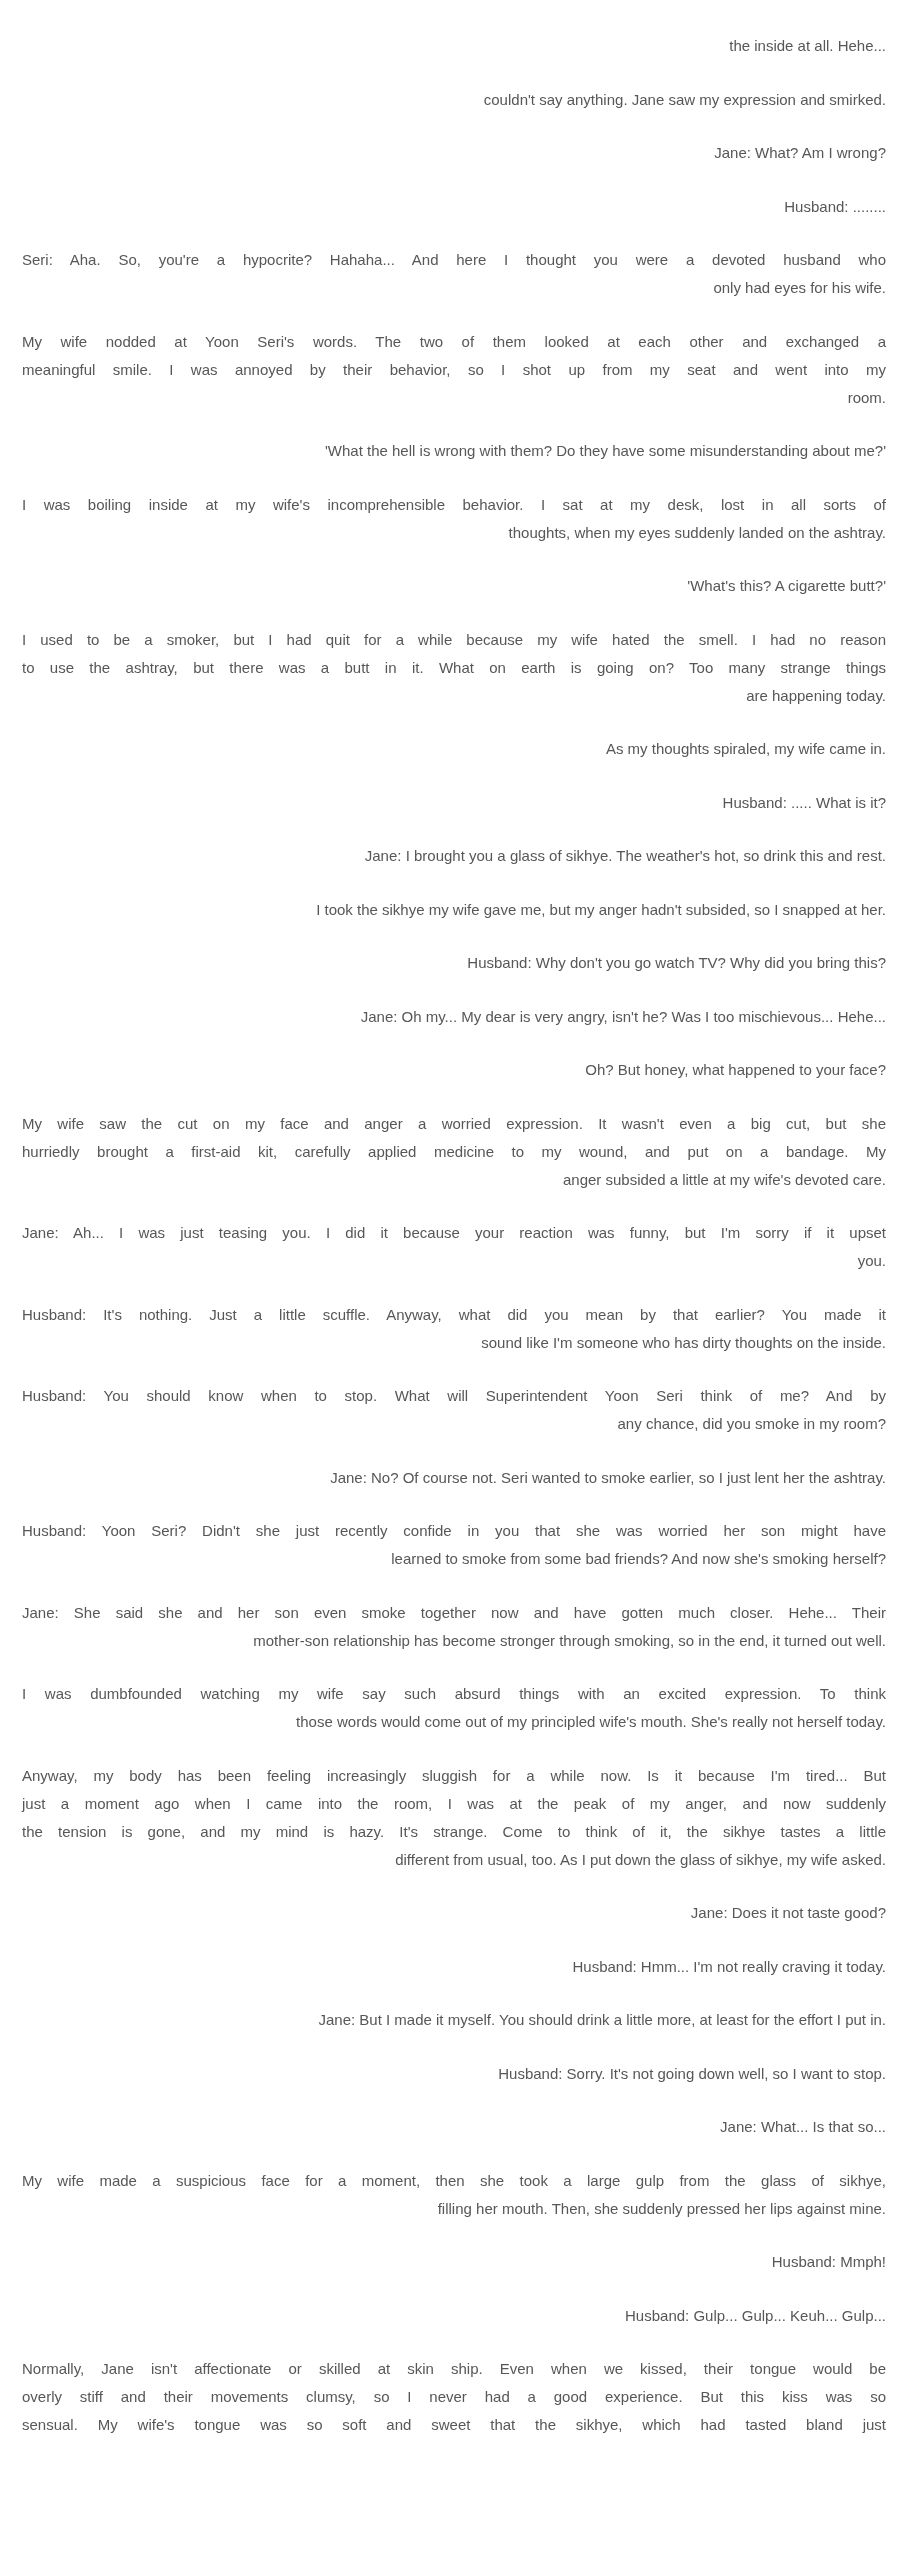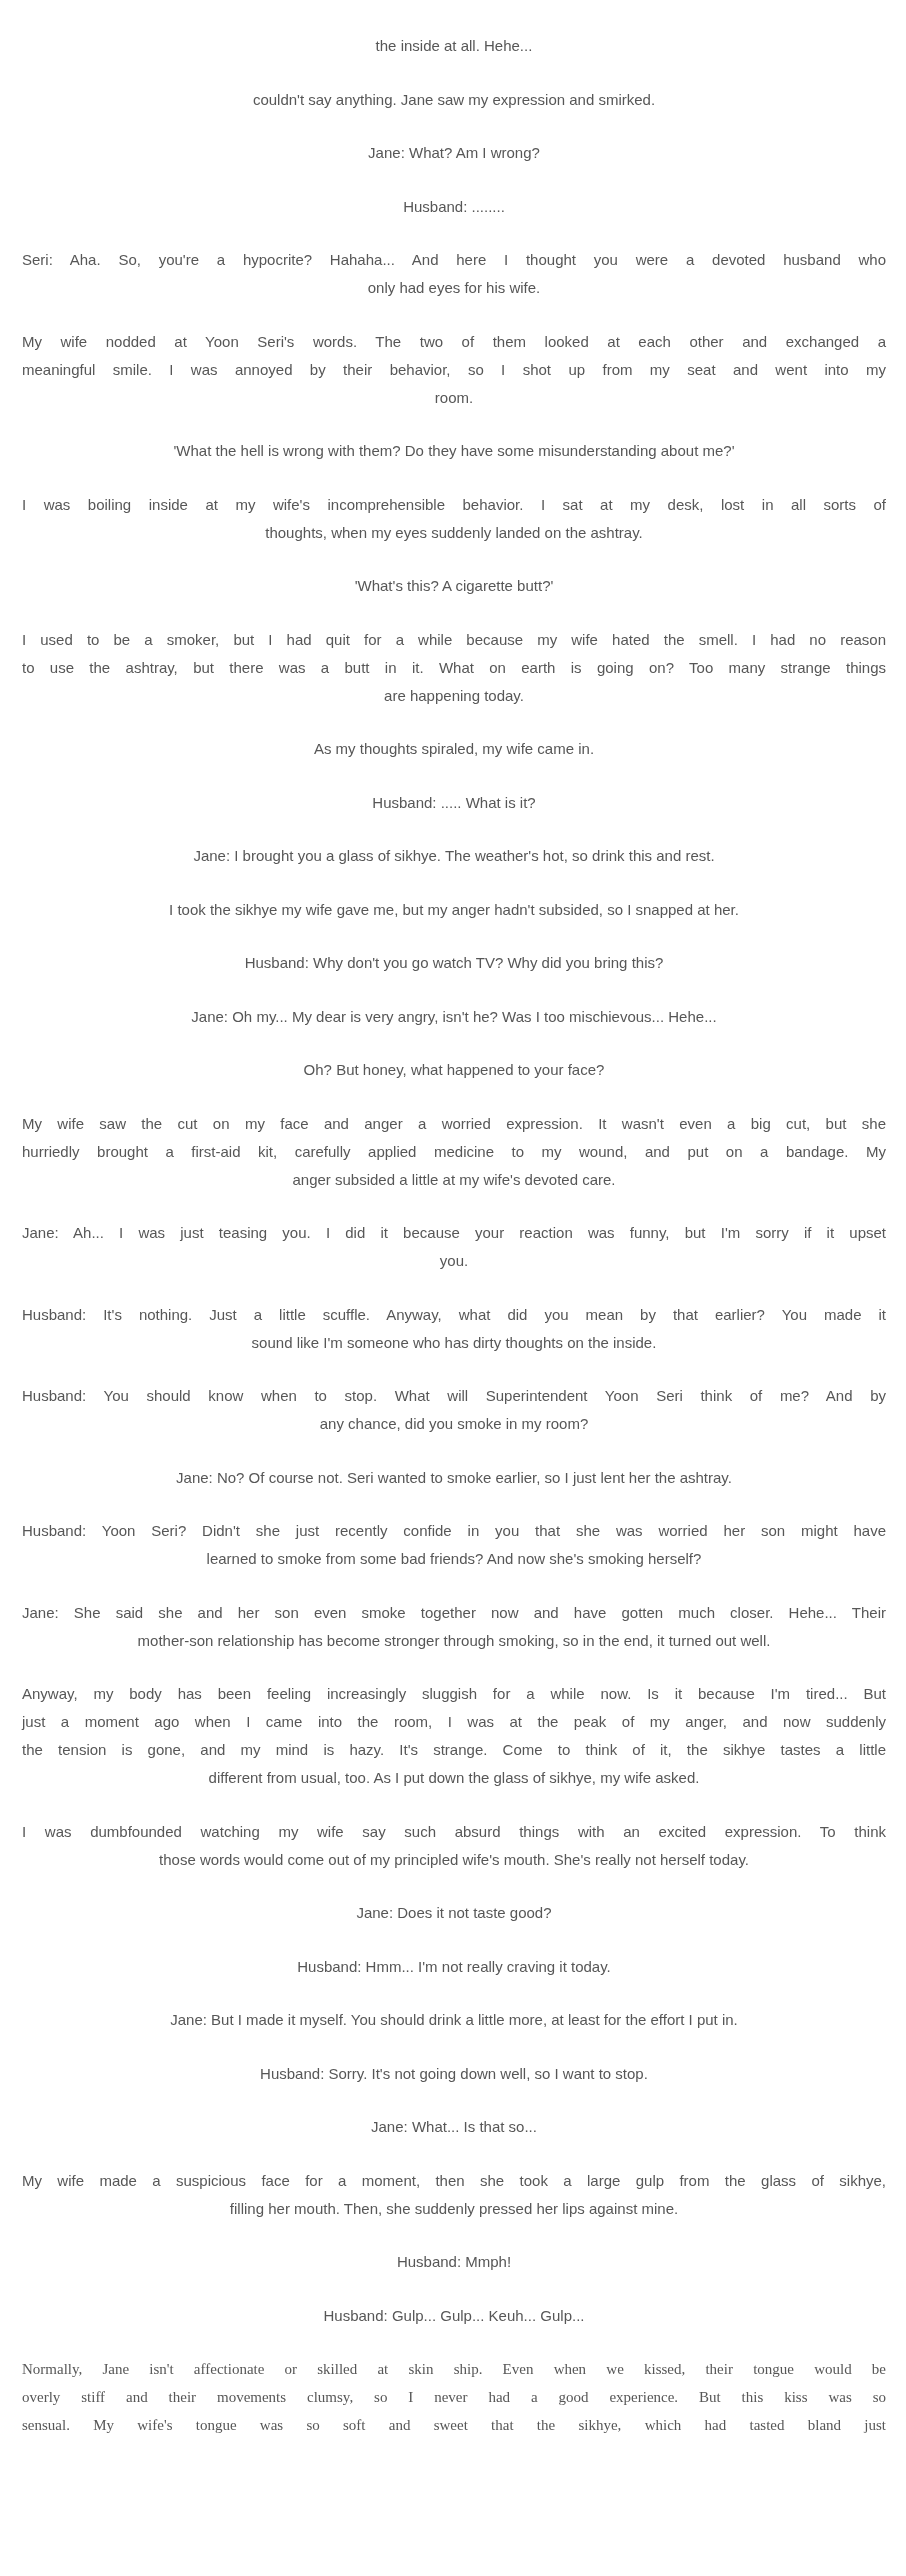--- a/index.html
+++ b/index.html
@@ -26,25 +26,24 @@
     font-weight: 400;
     color: #575757;
     -webkit-font-smoothing: antialiased;
   }
   p.para {
     margin: 0 0 25.5px 0;
     padding: 0;
   }
   p.para:last-child {
     margin-bottom: 0;
-    font-family: Liberation Serif, serif;
   }
   .line {
     display: block;
-    text-align: center;
+    text-align: right;
     white-space: normal;
   }
   .line.j {
     text-align: justify;
     text-align-last: justify;
   }
 </style>
 </head>
 <body style="background: rgb(255, 255, 255);">
 
@@ -129,28 +128,28 @@
       </p>
       <p class="para">
         <span class="line j">Husband: Yoon Seri? Didn't she just recently confide in you that she was worried her son might have</span>
         <span class="line">learned to smoke from some bad friends? And now she's smoking herself?</span>
       </p>
       <p class="para">
         <span class="line j">Jane: She said she and her son even smoke together now and have gotten much closer. Hehe... Their</span>
         <span class="line">mother-son relationship has become stronger through smoking, so in the end, it turned out well.</span>
       </p>
       <p class="para">
+        <span class="line j">I was dumbfounded watching my wife say such absurd things with an excited expression. To think</span>
+        <span class="line">those words would come out of my principled wife's mouth. She's really not herself today.</span>
+      </p>
+      <p class="para">
         <span class="line j">Anyway, my body has been feeling increasingly sluggish for a while now. Is it because I'm tired... But</span>
         <span class="line j">just a moment ago when I came into the room, I was at the peak of my anger, and now suddenly</span>
         <span class="line j">the tension is gone, and my mind is hazy. It's strange. Come to think of it, the sikhye tastes a little</span>
         <span class="line">different from usual, too. As I put down the glass of sikhye, my wife asked.</span>
-      </p>
-      <p class="para">
-        <span class="line j">I was dumbfounded watching my wife say such absurd things with an excited expression. To think</span>
-        <span class="line">those words would come out of my principled wife's mouth. She's really not herself today.</span>
       </p>
       <p class="para">
         <span class="line">Jane: Does it not taste good?</span>
       </p>
       <p class="para">
         <span class="line">Husband: Hmm... I'm not really craving it today.</span>
       </p>
       <p class="para">
         <span class="line">Jane: But I made it myself. You should drink a little more, at least for the effort I put in.</span>
       </p>

